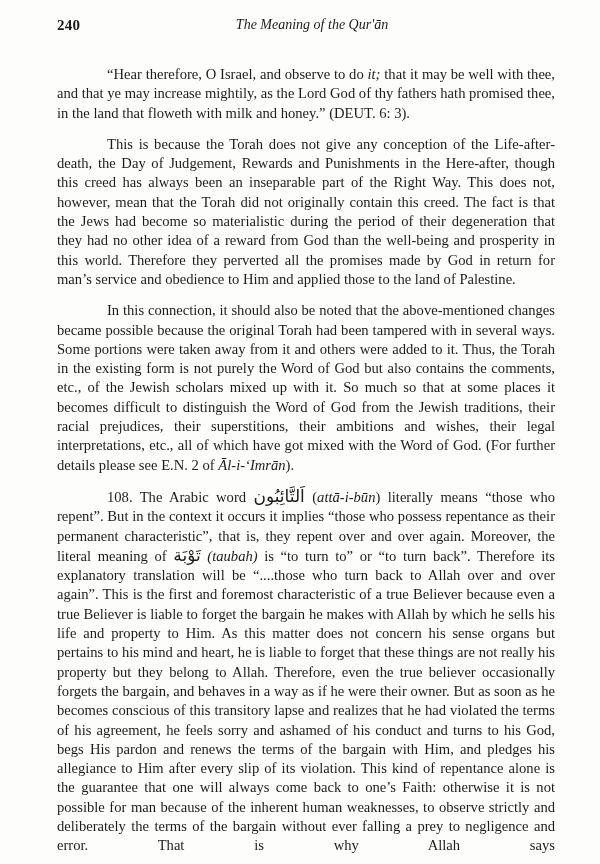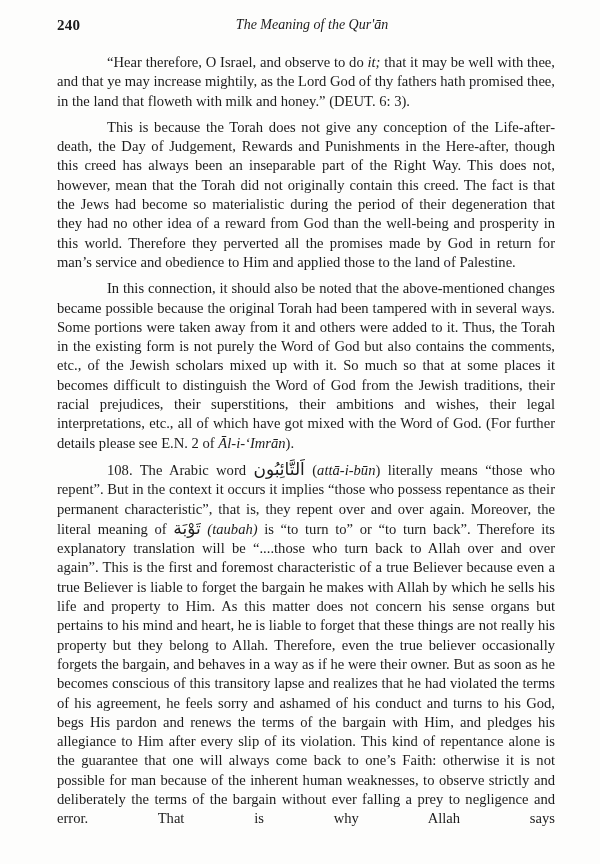--- a/index.html
+++ b/index.html
@@ -48,21 +48,21 @@
     }
     .body-text {
       position: absolute;
       left: 57px;
       top: 53px;
       width: 498px;
       font-size: 14.6px;
       line-height: 19.3px;
     }
     .para {
-      margin: 0 0 7px 0;
+      margin: 12px 0 7px 0;
       text-indent: 50px;
       text-align: justify;
       text-align-last: left;
     }
     .para.full-last { text-align-last: justify; }
     .arabic {
       font-family: "DejaVu Sans", sans-serif;
       font-size: 17px;
       direction: rtl;
       unicode-bidi: isolate;

